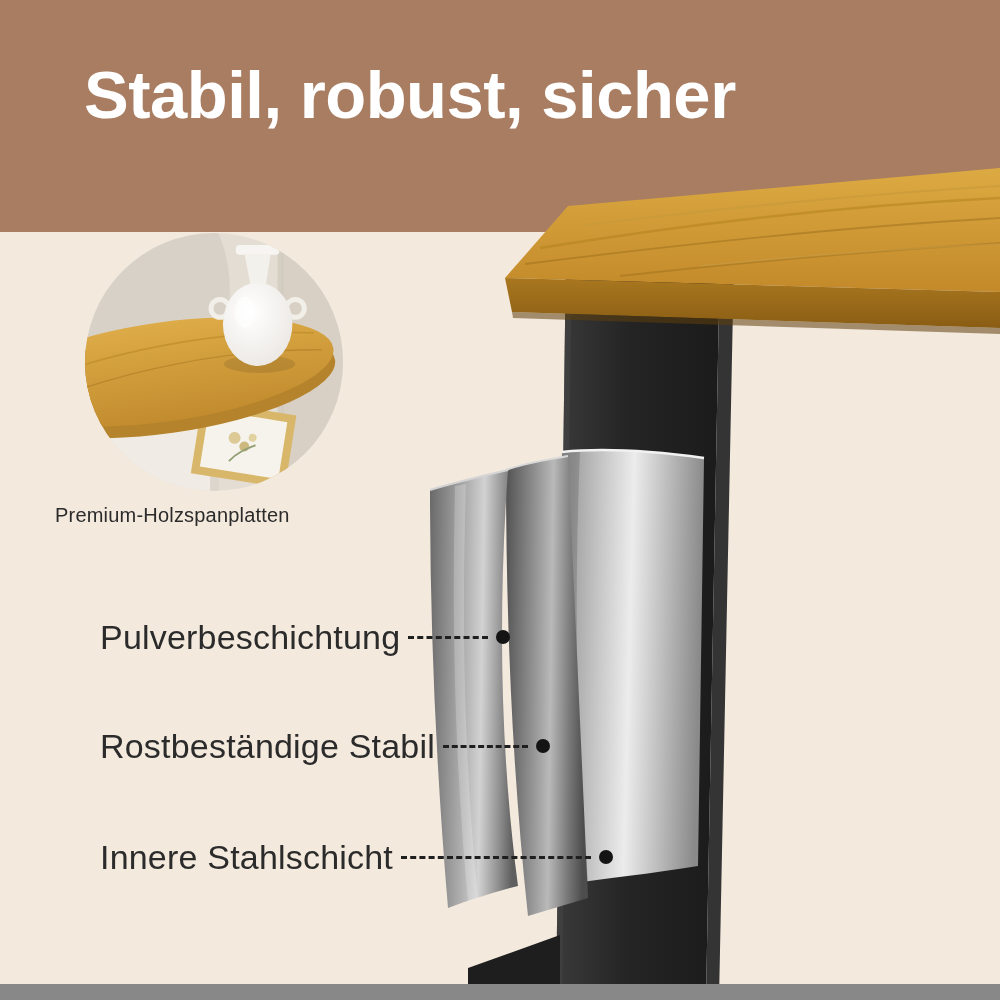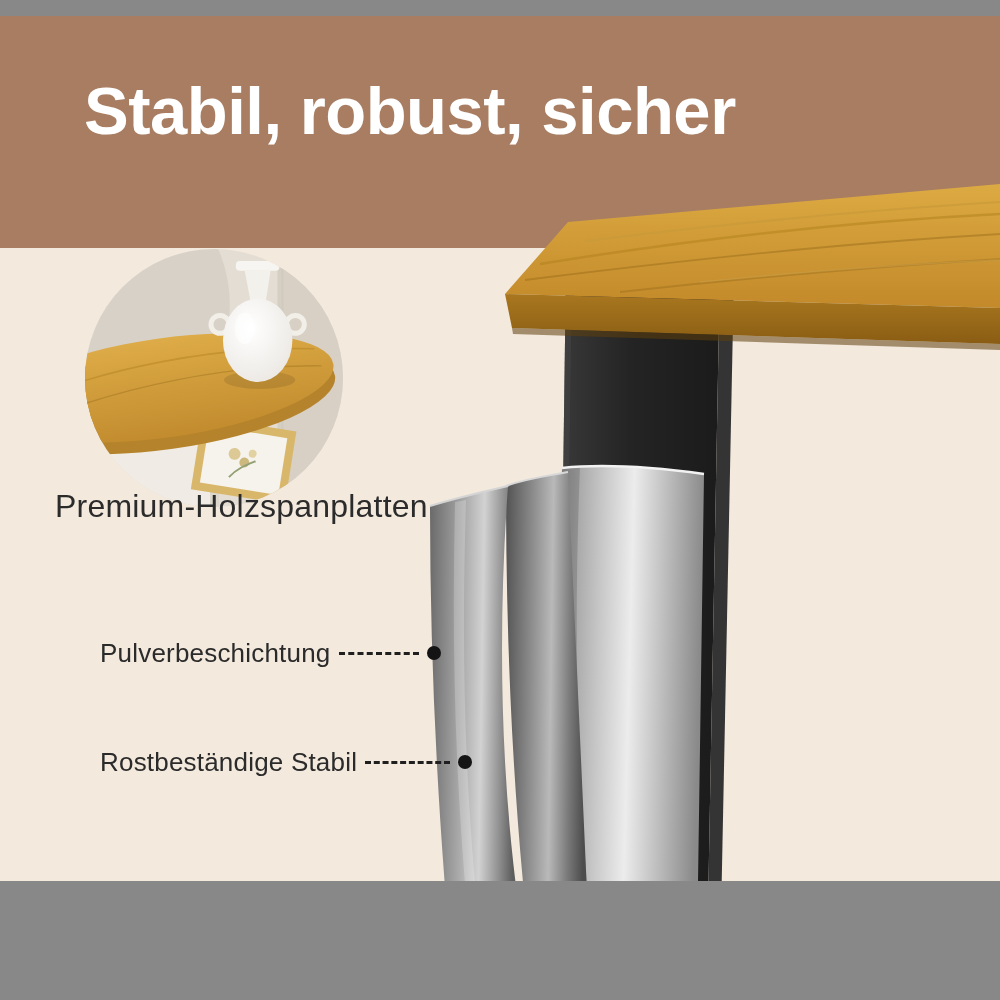--- a/index.html
+++ b/index.html
@@ -1,43 +1,43 @@
 <!DOCTYPE html>
 <html style="--banner: #a87d61; --background: #f3e9dd; --title: #ffffff; --text: #2b2b2b; --wood: #d2a13c; --wood-edge: #9a6c1c; --leg: #262626; --metal-light: #e6e6e6; --metal-mid: #9a9a9a; --metal-dark: #565656;"><head>
 <meta charset="utf-8">
 <style>
   html,body { margin:0; padding:0; background:#888; }
   .canvas {
-    position:relative; width:1000px; height:865px; margin:16px auto;
+    position:relative; width:1000px; height:984px; margin:0 auto;
     background: var(--background, #f3e9dd);
     overflow:hidden;
     font-family:"Liberation Sans", sans-serif;
   }
   .banner {
     position:absolute; top:0; left:0; width:100%; height:232px;
     background: var(--banner, #a87d61); z-index:1;
   }
   .banner h1 {
     margin:0; padding:56px 0 0 84px;
     font-size:67px; font-weight:700; letter-spacing:-0.5px;
     color: var(--title, #ffffff);
   }
   .scene { position:absolute; top:0; left:0; z-index:2; pointer-events:none; }
   .inset {
     position:absolute; left:85px; top:233px; width:258px; height:258px;
     border-radius:50%; overflow:hidden; z-index:3;
   }
   .inset svg { display:block; }
   .caption {
-    position:absolute; left:55px; top:472px; z-index:3;
-    font-size:32px; color: var(--text, #2b2b2b); letter-spacing:0.2px;
+    position:absolute; left:55px; top:504px; z-index:3;
+    font-size:20px; color: var(--text, #2b2b2b); letter-spacing:0.2px;
   }
   .annotation {
     position:absolute; display:flex; align-items:center; gap:8px; z-index:4;
-    font-size:26px; color: var(--text, #2b2b2b); letter-spacing:0.2px; line-height:34px;
+    font-size:34px; color: var(--text, #2b2b2b); letter-spacing:0.2px; line-height:34px;
   }
   .annotation .line { border-top:3.5px dashed #1f1f1f; height:0; flex:0 0 auto; }
   .annotation .dot  { width:14px; height:14px; border-radius:50%; background:#141414; flex:0 0 auto; }
   .a1 { top:620px; left:100px; } .a1 .line { width:80px; }
   .a2 { top:729px; left:100px; } .a2 .line { width:85px; }
   .a3 { top:840px; left:100px; } .a3 .line { width:190px; }
 </style>
 </head>
 <body>
 
@@ -182,14 +182,19 @@
   <div class="annotation a1">
     <span>Pulverbeschichtung</span>
     <span class="line"></span>
     <span class="dot"></span>
   </div>
   <div class="annotation a2">
     <span>Rostbeständige Stabil</span>
     <span class="line"></span>
     <span class="dot"></span>
   </div>
+  <div class="annotation a3">
+    <span>Innere Stahlschicht</span>
+    <span class="line"></span>
+    <span class="dot"></span>
+  </div>
 
 </div>
 
 </body></html>

